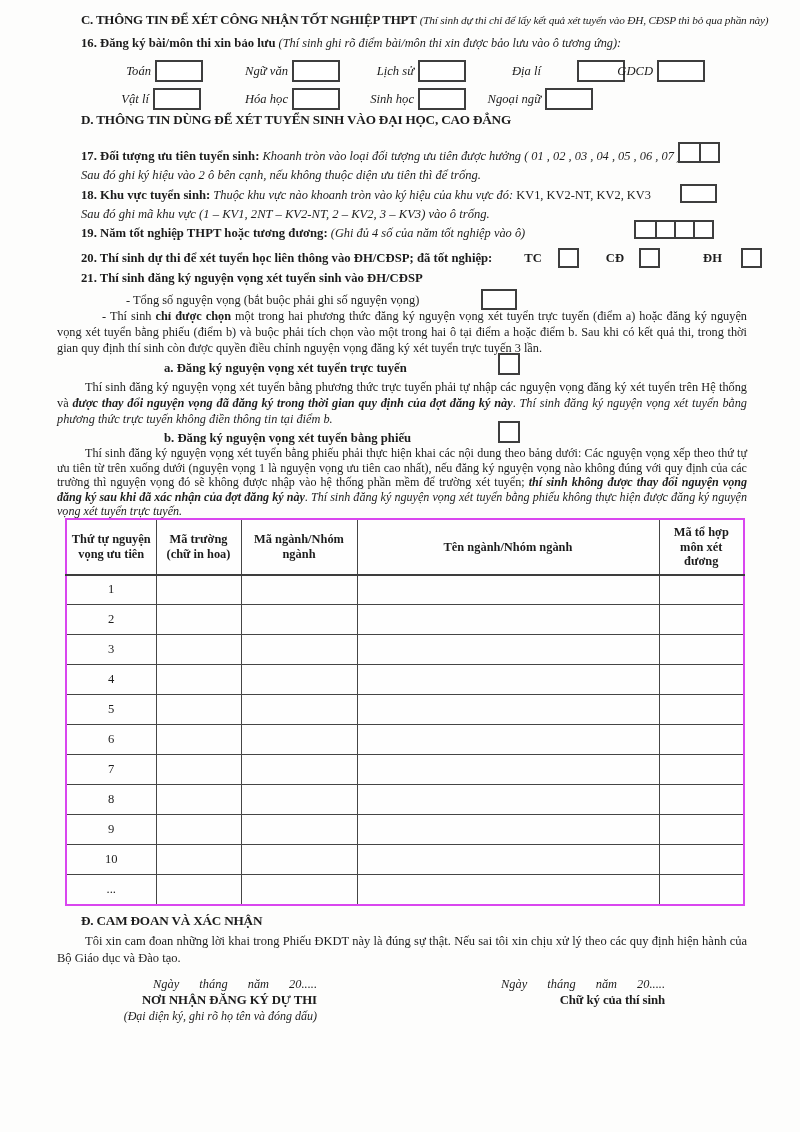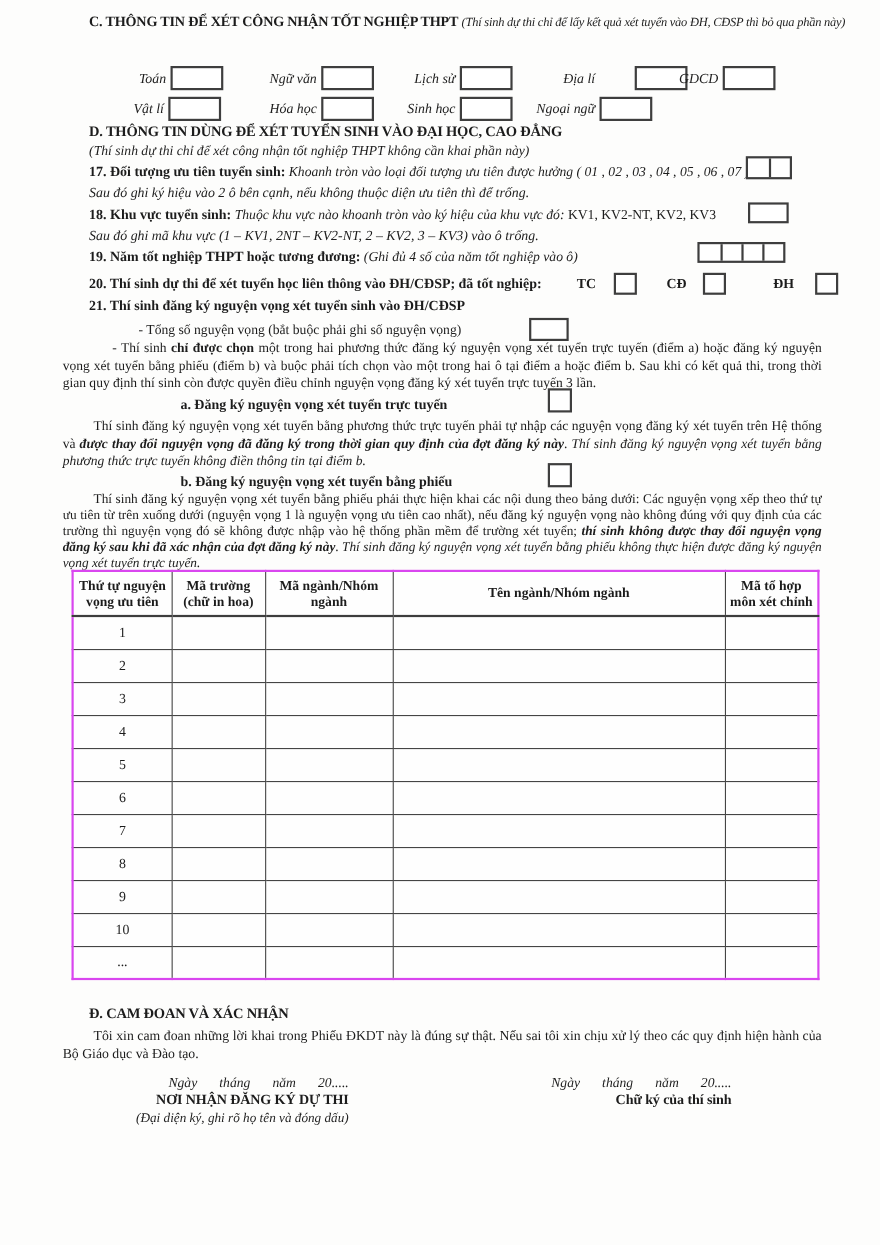--- a/index.html
+++ b/index.html
@@ -63,20 +63,24 @@
 </head>
 <body>
 
 <div class="page">
 
   <div class="abs line" style="top:13px;">
     <span class="sec-title">C. THÔNG TIN ĐỂ XÉT CÔNG NHẬN TỐT NGHIỆP THPT</span>
     <span class="sec-note">(Thí sinh dự thi chỉ để lấy kết quả xét tuyển vào ĐH, CĐSP thì bỏ qua phần này)</span>
   </div>
 
+  <div class="abs line" style="top:36px;">
+    <span class="b" style="font-size:12.7px;">16. Đăng ký bài/môn thi xin bảo lưu</span>
+    <span class="i" style="font-size:12.3px;">(Thí sinh ghi rõ điểm bài/môn thi xin được bảo lưu vào ô tương ứng):</span>
+  </div>
 
   <div class="abs subj" style="left:69px;top:59px;">
     <span class="slbl" style="width:86px;">Toán</span>
     <span class="sbox"></span>
   </div>
   <div class="abs subj" style="left:225px;top:59px;">
     <span class="slbl" style="width:67px;">Ngữ văn</span>
     <span class="sbox"></span>
   </div>
   <div class="abs subj" style="left:353px;top:59px;">
@@ -103,23 +107,20 @@
     <span class="slbl" style="width:65px;">Sinh học</span>
     <span class="sbox"></span>
   </div>
   <div class="abs subj" style="left:471px;top:87px;">
     <span class="slbl" style="width:74px;">Ngoại ngữ</span>
     <span class="sbox"></span>
   </div>
 
   <div class="abs line" style="top:112px;">
     <span class="sec-title" style="font-size:13.2px;">D. THÔNG TIN DÙNG ĐỂ XÉT TUYỂN SINH VÀO ĐẠI HỌC, CAO ĐẲNG</span>
-  </div>
-  <div class="abs line" style="top:130px;">
-    <span class="i" style="font-size:12.4px;">(Thí sinh dự thi chỉ để xét công nhận tốt nghiệp THPT không cần khai phần này)</span>
   </div>
 
   <div class="abs line" style="top:149px;">
     <span class="b" style="font-size:12.7px;">17. Đối tượng ưu tiên tuyển sinh:</span>
     <span class="i">Khoanh tròn vào loại đối tượng ưu tiên được hưởng ( 01 , 02 , 03 , 04 , 05 , 06 , 07 )</span>
   </div>
   <div class="abs line" style="top:168px;">
     <span class="i" style="font-size:12.6px;">Sau đó ghi ký hiệu vào 2 ô bên cạnh, nếu không thuộc diện ưu tiên thì để trống.</span>
   </div>
   <div class="multi" style="left:678px;top:142px;height:21px;">
@@ -193,21 +194,21 @@
         <col style="width:116px">
         <col style="width:302px">
         <col style="width:85px">
     </colgroup>
     <thead>
       <tr>
         <th>Thứ tự nguyện vọng ưu tiên</th>
         <th>Mã trường (chữ in hoa)</th>
         <th>Mã ngành/Nhóm ngành</th>
         <th>Tên ngành/Nhóm ngành</th>
-        <th>Mã tổ hợp môn xét chỉnh</th>
+        <th>Mã tổ hợp môn xét đương</th>
       </tr>
     </thead>
     <tbody>
       <tr>
           <td>1</td>
           <td></td>
           <td></td>
           <td></td>
           <td></td>
         </tr>

